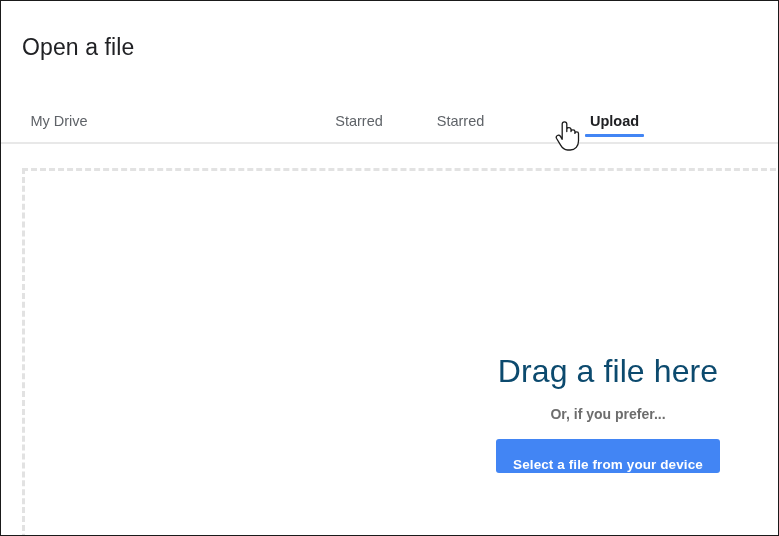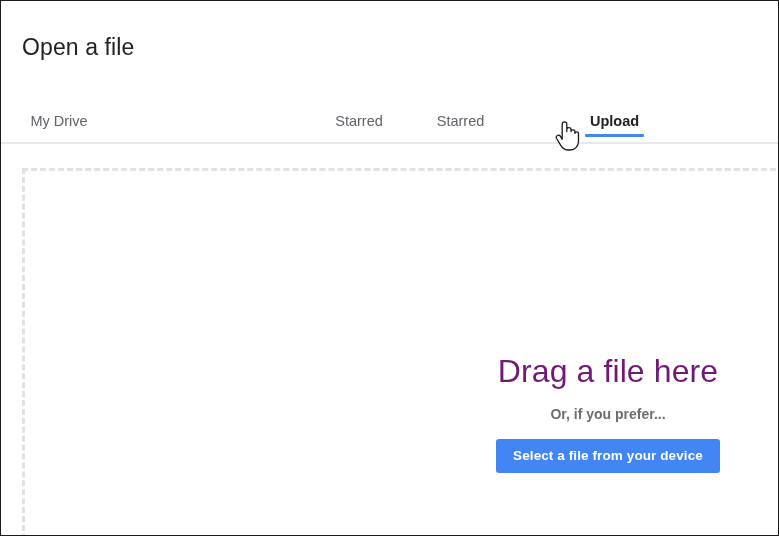--- a/index.html
+++ b/index.html
@@ -124,39 +124,39 @@
     position: absolute;
     left: 452px;
     top: 180px;
     width: 262px;
     text-align: center;
   }
 
   .drop-heading {
     font-size: 32px;
     font-weight: 400;
-    color: #701a75;
+    color: #0c4a6e;
     line-height: 40px;
     letter-spacing: 0.1px;
     white-space: nowrap;
   }
 
   .drop-subtext {
     margin-top: 14px;
     font-size: 14px;
     font-weight: 700;
     color: #6d6d6d;
     line-height: 18px;
     white-space: nowrap;
   }
 
   .select-file-button {
     display: inline-block;
     margin-top: 16px;
-    padding: 0 17px;
+    padding: 9px 17px;
     height: 34px;
     line-height: 34px;
     background: #4285f4;
     color: #ffffff;
     font-size: 13.5px;
     font-weight: 700;
     border: none;
     border-radius: 3px;
     cursor: pointer;
     white-space: nowrap;

